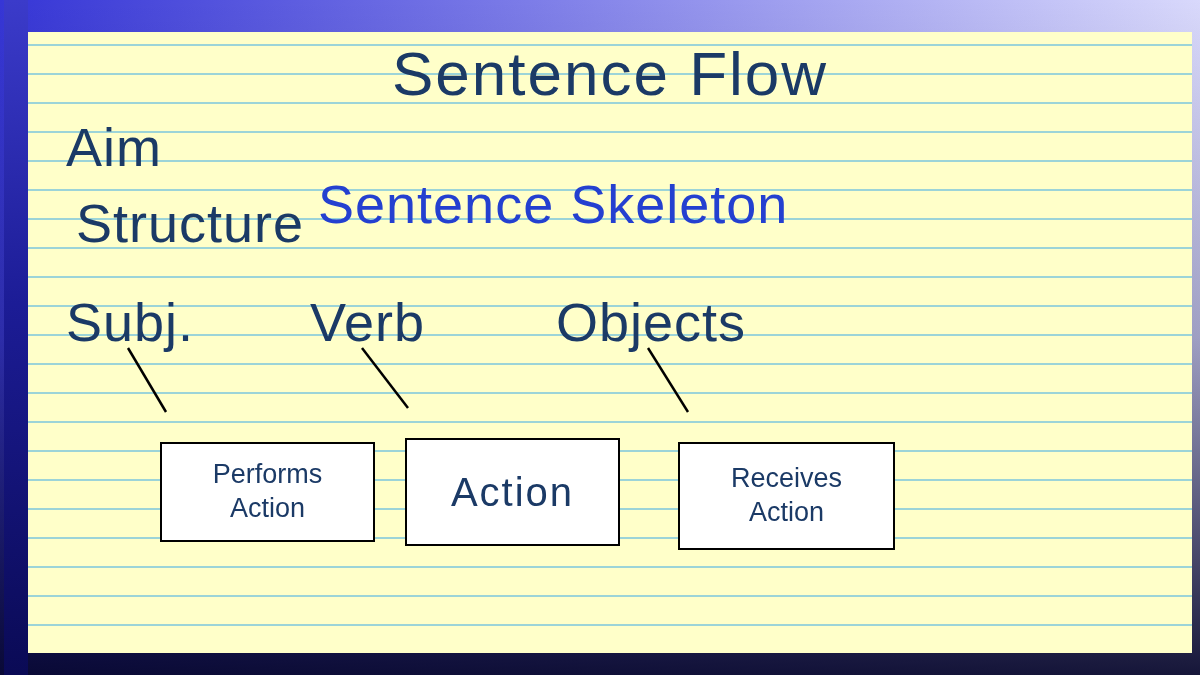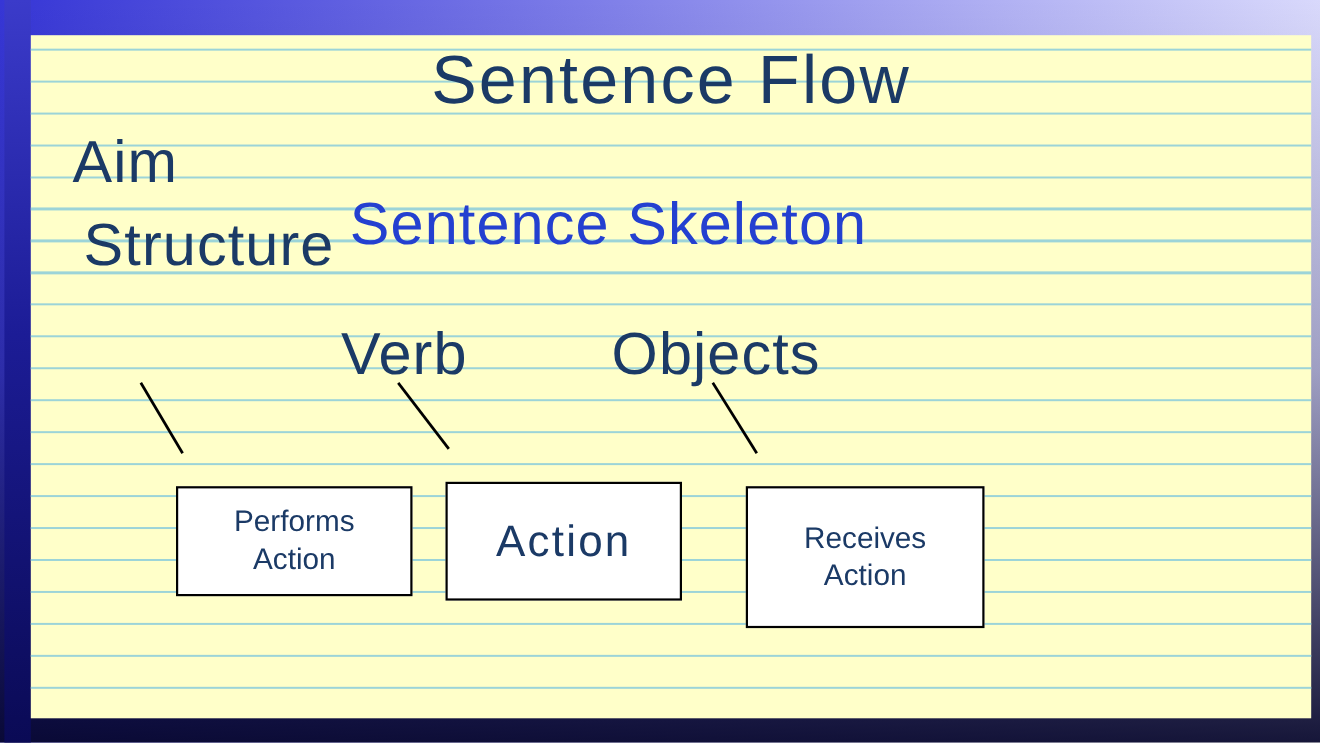--- a/index.html
+++ b/index.html
@@ -81,37 +81,38 @@
     margin-top: 32px;
   }
   .flow-box .box-text {
     white-space: pre-line;
     font-size: 27px;
     line-height: 1.25;
   }
   .box-performs { left: 132px; top: 378px; width: 215px; height: 100px; }
   .box-action   { left: 377px; top: 374px; width: 215px; height: 108px; }
   .box-action .box-text { font-size: 40px; letter-spacing: 2px; }
-  .box-receives { left: 650px; top: 378px; width: 217px; height: 129px; }
+  .box-receives { left: 650px; top: 378px; width: 217px; height: 108px; }
 </style>
 </head>
 <body>
 
 <div class="left-band"></div>
 
 <div class="paper">
 
   <div class="slide-title">Sentence Flow</div>
 
   <div class="body-text aim-label">Aim</div>
 
   <div class="body-text structure-label">Structure</div>
 
   <div class="body-text structure-value">Sentence Skeleton</div>
 
+  <div class="body-text subject-label">Subj.</div>
 
   <div class="body-text objects-label">Objects</div>
 
   <div class="body-text verb-label">Verb</div>
 
   <svg class="connectors" viewBox="0 0 1164 621" xmlns="http://www.w3.org/2000/svg">
     <line x1="100" y1="316" x2="138" y2="380" stroke="#000000" stroke-width="2.5"></line>
     <line x1="334" y1="316" x2="380" y2="376" stroke="#000000" stroke-width="2.5"></line>
     <line x1="620" y1="316" x2="660" y2="380" stroke="#000000" stroke-width="2.5"></line>
   </svg>

